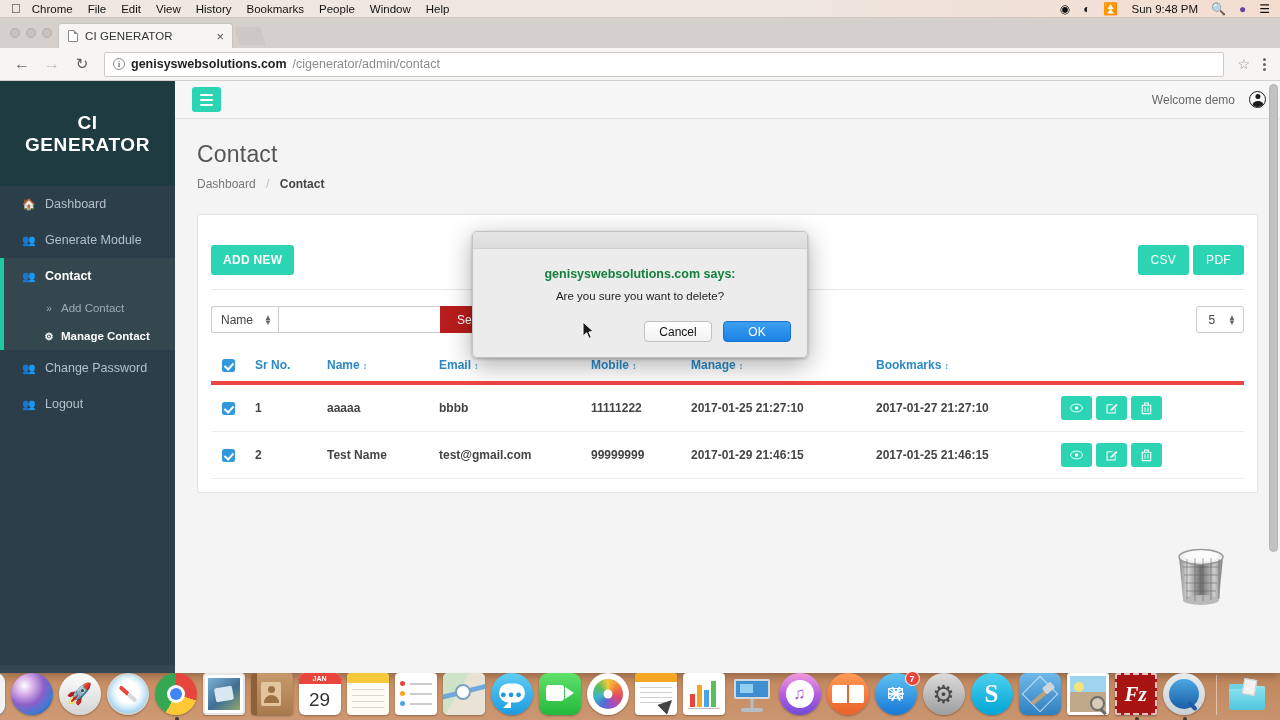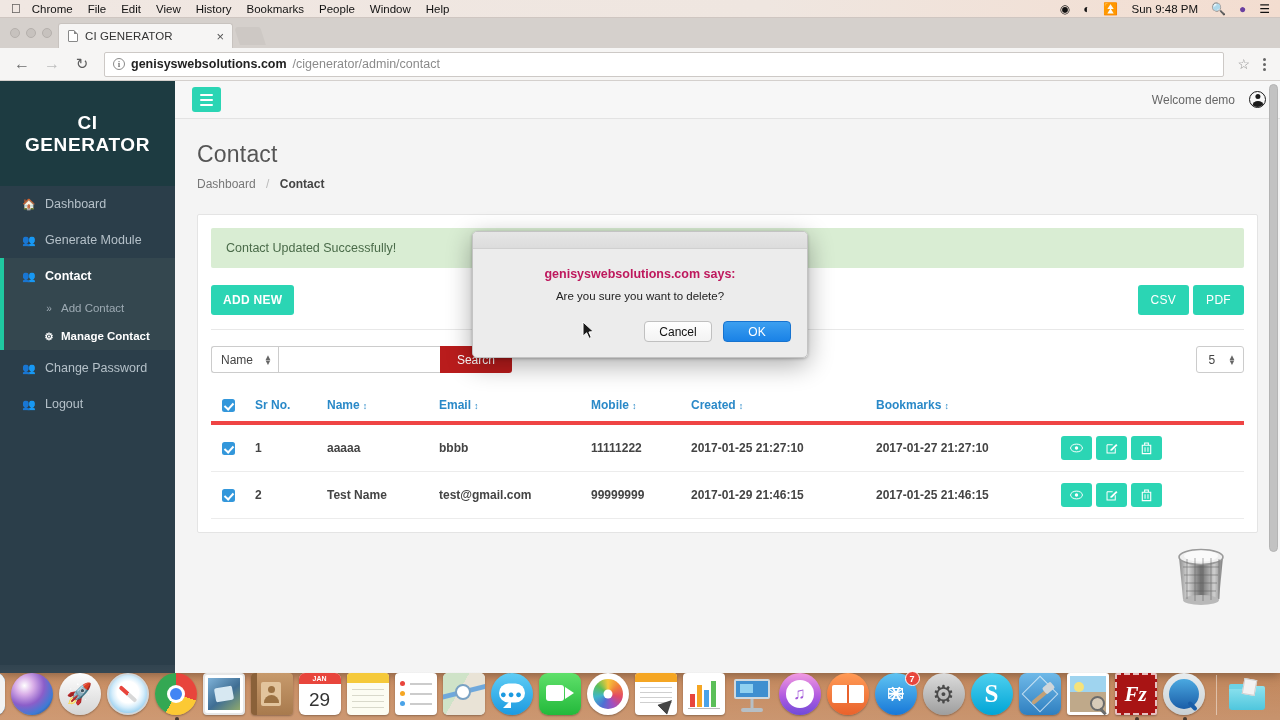--- a/index.html
+++ b/index.html
@@ -245,21 +245,21 @@
     border-radius: 5px;
   }
   #dialog {
     position: absolute; left: 472px; top: 150px; width: 336px; height: 127px;
     background: #ececec; border-radius: 5px; overflow: hidden; z-index: 51;
     border: 1px solid #c3c3c3;
   }
   #dlg-titlebar { height: 17px; background: linear-gradient(#e6e6e6,#dcdcdc);
                   border-bottom: 1px solid #d0d0d0; }
   #dlg-body { padding: 18px 20px 0 20px; }
-  #dlg-title { font-size: 12.5px; font-weight: bold; color: #be185d; text-align: center; }
+  #dlg-title { font-size: 12.5px; font-weight: bold; color: #15803d; text-align: center; }
   #dlg-msg { font-size: 11.5px; color: #222; text-align: center; margin-top: 9px; }
   #dlg-btns { position: absolute; right: 16px; bottom: 15px; display: flex; gap: 11px; }
   .dbtn {
     min-width: 68px; height: 21px; border-radius: 4px; font-size: 12px;
     display: flex; align-items: center; justify-content: center;
   }
   .dbtn.cancel { background: linear-gradient(#fefefe,#f3f3f3); border: 1px solid #c0c0c0; color: #111; }
   .dbtn.ok { background: linear-gradient(#3c9ff0,#1a82e6); border: 1px solid #1773cf; color: #fff; }
 
   
@@ -405,21 +405,20 @@
       <div id="content">
         <h1 id="page-title">Contact</h1>
         <div id="breadcrumb">
           <span>Dashboard</span>
           <span class="sep">/</span>
           <span class="cur">Contact</span>
         </div>
 
         <div id="panel">
 
-          <div id="alert">Contact Updated Successfully!</div>
 
           <div id="btnrow">
             <button class="btn-teal">ADD NEW</button>
             <div class="spacer"></div>
             <div class="grp">
               <button class="btn-teal btn-sm">CSV</button>
               <button class="btn-teal btn-sm">PDF</button>
             </div>
           </div>
 
@@ -453,21 +452,21 @@
                 <th class="col-name">
                   <span>Name</span><span class="sortic">↕</span>
                 </th>
                 <th class="col-email">
                   <span>Email</span><span class="sortic">↕</span>
                 </th>
                 <th class="col-mobile">
                   <span>Mobile</span><span class="sortic">↕</span>
                 </th>
                 <th class="col-created">
-                  <span>Created</span><span class="sortic">↕</span>
+                  <span>Manage</span><span class="sortic">↕</span>
                 </th>
                 <th class="col-mod">
                   <span>Bookmarks</span><span class="sortic">↕</span>
                 </th>
                 <th></th>
               </tr>
             </thead>
             <tbody>
               <tr>
                 <td class="col-chk">

